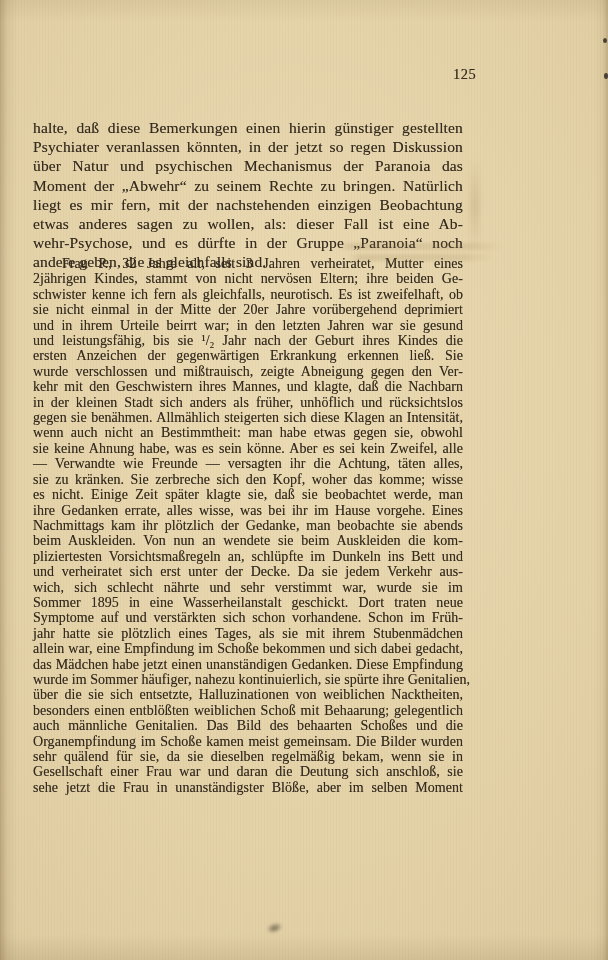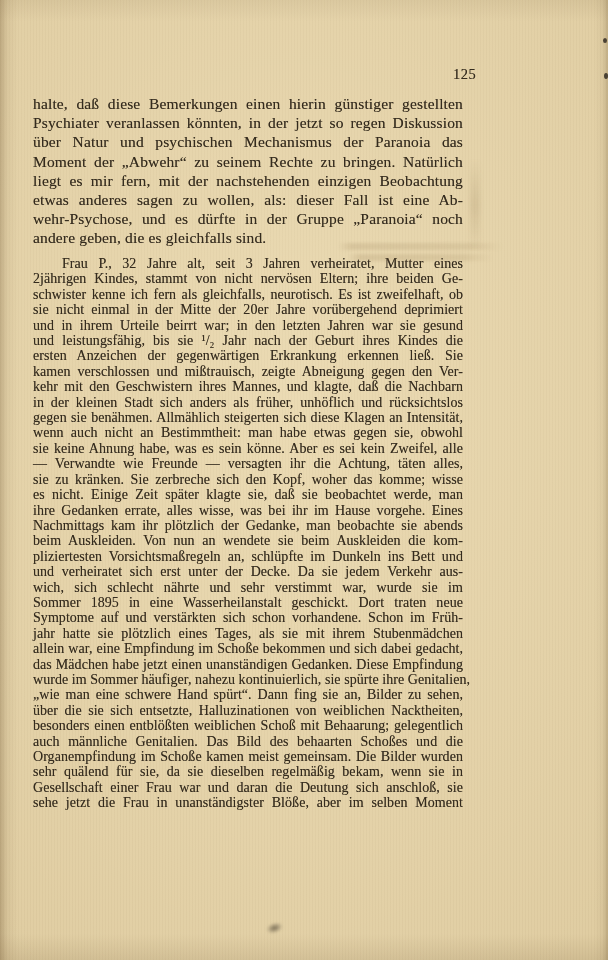--- a/index.html
+++ b/index.html
@@ -21,21 +21,21 @@
   .pagenum{
     position:absolute; left:453px; top:66px;
     font-size:14.5px; letter-spacing:0.5px;
     text-shadow:0 0 0.5px rgba(52,43,30,0.55);
   }
   .para{
     position:absolute; left:33px; width:430px;
     text-shadow:0 0 0.5px rgba(52,43,30,0.5);
   }
   .para-intro{
-    top:94px;
+    top:118px;
     font-size:15.5px; line-height:19.2px; letter-spacing:0.15px;
   }
   .para-case{
     top:256px;
     font-size:14px; line-height:15.4px; letter-spacing:0.05px;
   }
   .line{
     text-align:justify;
     text-align-last:justify;
     white-space:nowrap;
@@ -80,42 +80,41 @@
     </div>
 
   <div class="para para-case">
       <div class="line indent">Frau P., 32 Jahre alt, seit 3 Jahren verheiratet, Mutter eines</div>
       <div class="line">2jährigen Kindes, stammt von nicht nervösen Eltern; ihre beiden Ge-</div>
       <div class="line">schwister kenne ich fern als gleichfalls, neurotisch. Es ist zweifelhaft, ob</div>
       <div class="line">sie nicht einmal in der Mitte der 20er Jahre vorübergehend deprimiert</div>
       <div class="line">und in ihrem Urteile beirrt war; in den letzten Jahren war sie gesund</div>
       <div class="line">und leistungsfähig, bis sie ¹/₂ Jahr nach der Geburt ihres Kindes die</div>
       <div class="line">ersten Anzeichen der gegenwärtigen Erkrankung erkennen ließ. Sie</div>
-      <div class="line">kamen verschlossen und mißtrauisch, zeigte Abneigung gegen den Ver-</div>
+      <div class="line">wurde verschlossen und mißtrauisch, zeigte Abneigung gegen den Ver-</div>
       <div class="line">kehr mit den Geschwistern ihres Mannes, und klagte, daß die Nachbarn</div>
       <div class="line">in der kleinen Stadt sich anders als früher, unhöflich und rücksichtslos</div>
       <div class="line">gegen sie benähmen. Allmählich steigerten sich diese Klagen an Intensität,</div>
       <div class="line">wenn auch nicht an Bestimmtheit: man habe etwas gegen sie, obwohl</div>
       <div class="line">sie keine Ahnung habe, was es sein könne. Aber es sei kein Zweifel, alle</div>
       <div class="line">— Verwandte wie Freunde — versagten ihr die Achtung, täten alles,</div>
       <div class="line">sie zu kränken. Sie zerbreche sich den Kopf, woher das komme; wisse</div>
       <div class="line">es nicht. Einige Zeit später klagte sie, daß sie beobachtet werde, man</div>
       <div class="line">ihre Gedanken errate, alles wisse, was bei ihr im Hause vorgehe. Eines</div>
       <div class="line">Nachmittags kam ihr plötzlich der Gedanke, man beobachte sie abends</div>
       <div class="line">beim Auskleiden. Von nun an wendete sie beim Auskleiden die kom-</div>
       <div class="line">pliziertesten Vorsichtsmaßregeln an, schlüpfte im Dunkeln ins Bett und</div>
       <div class="line">und verheiratet sich erst unter der Decke. Da sie jedem Verkehr aus-</div>
       <div class="line">wich, sich schlecht nährte und sehr verstimmt war, wurde sie im</div>
       <div class="line">Sommer 1895 in eine Wasserheilanstalt geschickt. Dort traten neue</div>
       <div class="line">Symptome auf und verstärkten sich schon vorhandene. Schon im Früh-</div>
       <div class="line">jahr hatte sie plötzlich eines Tages, als sie mit ihrem Stubenmädchen</div>
       <div class="line">allein war, eine Empfindung im Schoße bekommen und sich dabei gedacht,</div>
       <div class="line">das Mädchen habe jetzt einen unanständigen Gedanken. Diese Empfindung</div>
       <div class="line">wurde im Sommer häufiger, nahezu kontinuierlich, sie spürte ihre Genitalien,</div>
-      <div class="line">„wie man eine schwere Hand spürt“. Dann fing sie an, Bilder zu sehen,</div>
       <div class="line">über die sie sich entsetzte, Halluzinationen von weiblichen Nacktheiten,</div>
       <div class="line">besonders einen entblößten weiblichen Schoß mit Behaarung; gelegentlich</div>
       <div class="line">auch männliche Genitalien. Das Bild des behaarten Schoßes und die</div>
       <div class="line">Organempfindung im Schoße kamen meist gemeinsam. Die Bilder wurden</div>
       <div class="line">sehr quälend für sie, da sie dieselben regelmäßig bekam, wenn sie in</div>
       <div class="line">Gesellschaft einer Frau war und daran die Deutung sich anschloß, sie</div>
       <div class="line">sehe jetzt die Frau in unanständigster Blöße, aber im selben Moment</div>
     </div>
 
   <div class="bleed">

